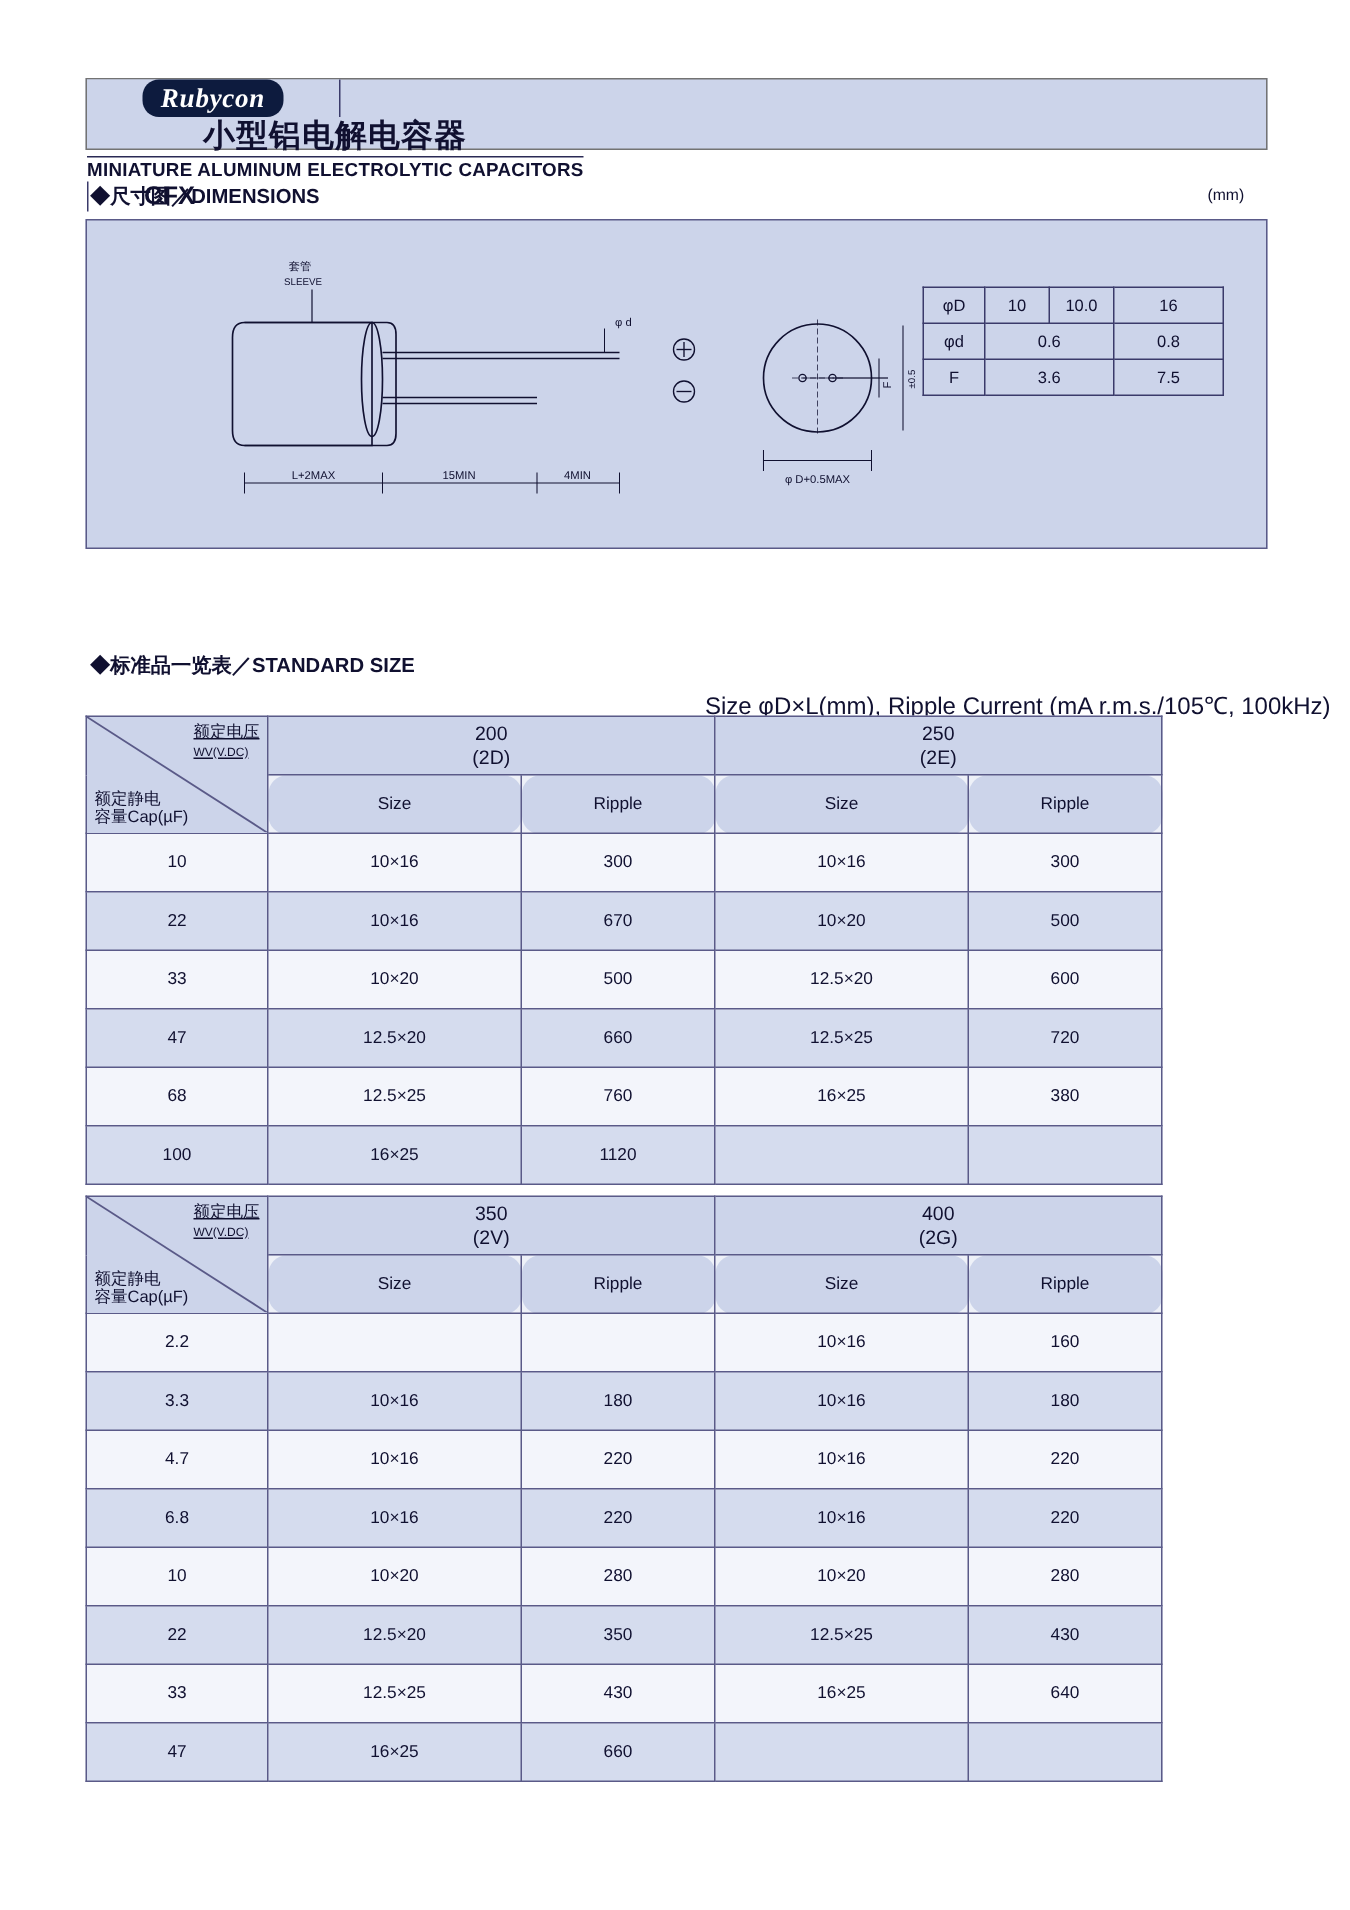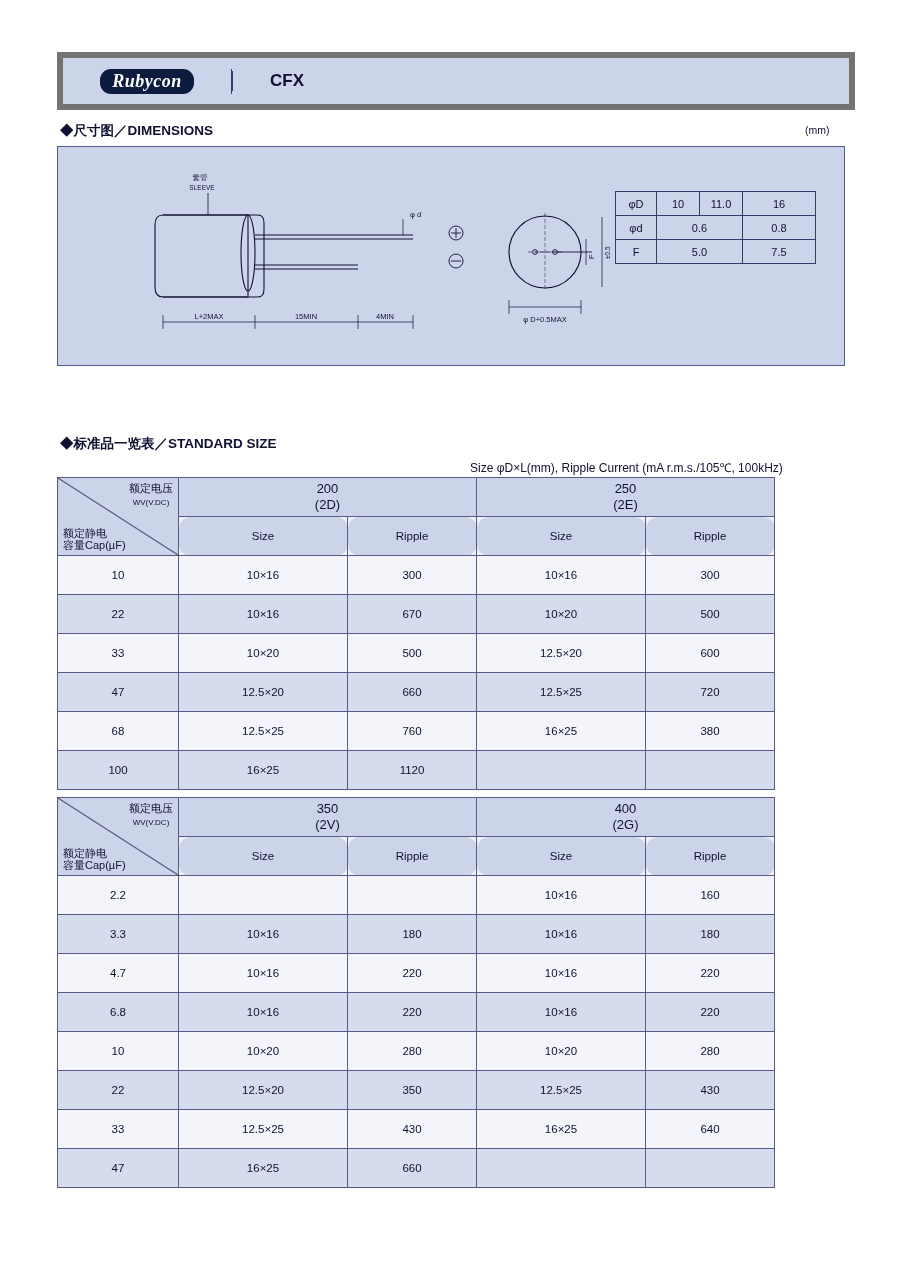--- a/index.html
+++ b/index.html
@@ -22,24 +22,25 @@
     padding: 0;
   }
 
   
   .header {
     position: absolute;
     left: 57px;
     top: 52px;
     width: 786px;
     height: 46px;
-    border: 6px solid #737373;
+    border: 1px solid #737373;
     background: #ccd4ea;
     display: flex;
-    align-items: center;
+    align-items: flex-start;
+    flex-direction: column;
   }
   .header-logo-cell {
     width: 168px;
     border-right: 1px solid #3a3a6a;
     display: flex;
     align-items: center;
     justify-content: center;
     background: #ccd4ea;
   }
   .logo-box {
@@ -147,21 +148,21 @@
     height: 17px;
   }
   .dim-table td.rowhdr { width: 40px; }
   .dim-table td.c1 { width: 42px; }
   .dim-table td.c2 { width: 42px; }
   .dim-table td.c3 { width: 72px; }
 
   
   .size-note {
     position: absolute;
-    font-size: 12px;
+    font-size: 16px;
     color: #101030;
     white-space: nowrap;
   }
 
   
   .std-table {
     position: absolute;
     border-collapse: collapse;
     font-size: 11.5px;
     color: #101030;
@@ -188,22 +189,23 @@
   .corner-cell .diag {
     position: absolute;
     left: 0; top: 0;
     width: 100%; height: 100%;
   }
   .corner-top {
     position: absolute;
     right: 5px;
     top: 4px;
     font-size: 11px;
-    text-align: center;
+    text-align: left;
     line-height: 1.15;
+    text-decoration: underline;
   }
   .corner-top .sub {
     font-size: 8px;
   }
   .corner-bottom {
     position: absolute;
     left: 5px;
     bottom: 3px;
     font-size: 11px;
     text-align: left;
@@ -223,20 +225,24 @@
   }
 </style>
 </head>
 <body>
 
 <div class="page">
 
   <div class="header">
     <div class="header-logo-cell">
       <span class="logo-box">Rubycon</span>
+    </div>
+    <div class="header-title-cell">
+      <div class="header-title-cn">小型铝电解电容器</div>
+      <div class="header-title-en">MINIATURE ALUMINUM ELECTROLYTIC CAPACITORS</div>
     </div>
     <div class="header-code-cell">CFX</div>
   </div>
 
   <div class="section-title" style="left:60px; top:122px;">◆尺寸图／DIMENSIONS</div>
   <div class="unit-note" style="left:805px; top:124px;">(mm)</div>
 
   <div class="dim-panel">
     <svg class="dim-svg-wrap" viewBox="0 0 786 218">
 
@@ -295,31 +301,31 @@
       <line x1="451" y1="153" x2="451" y2="167" stroke="#101030" stroke-width="0.7"></line>
       <line x1="523" y1="153" x2="523" y2="167" stroke="#101030" stroke-width="0.7"></line>
       <text class="lbl" x="487" y="175" text-anchor="middle">φ D+0.5MAX</text>
     </svg>
 
     <table class="dim-table">
       <tbody>
           <tr>
         <td class="rowhdr">φD</td>
         <td class="c1">10</td>
-        <td class="c2">11.0</td>
+        <td class="c2">10.0</td>
         <td class="c3">16</td>
       </tr>
       <tr>
         <td class="rowhdr">φd</td>
         <td colspan="2">0.6</td>
         <td>0.8</td>
       </tr>
       <tr>
         <td class="rowhdr">F</td>
-        <td colspan="2">5.0</td>
+        <td colspan="2">3.6</td>
         <td>7.5</td>
       </tr>
     </tbody>
       </table>
   </div>
 
   <div class="section-title" style="left:60px; top:435px;">◆标准品一览表／STANDARD SIZE</div>
   <div class="size-note" style="left:470px; top:459px;">Size  φD×L(mm), Ripple Current (mA r.m.s./105℃, 100kHz)</div>
 
   <table class="std-table" style="left:57px; top:477px;">

